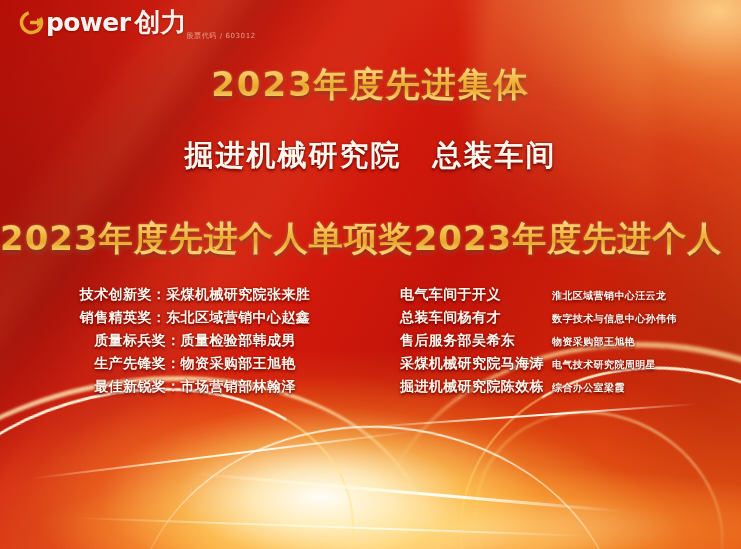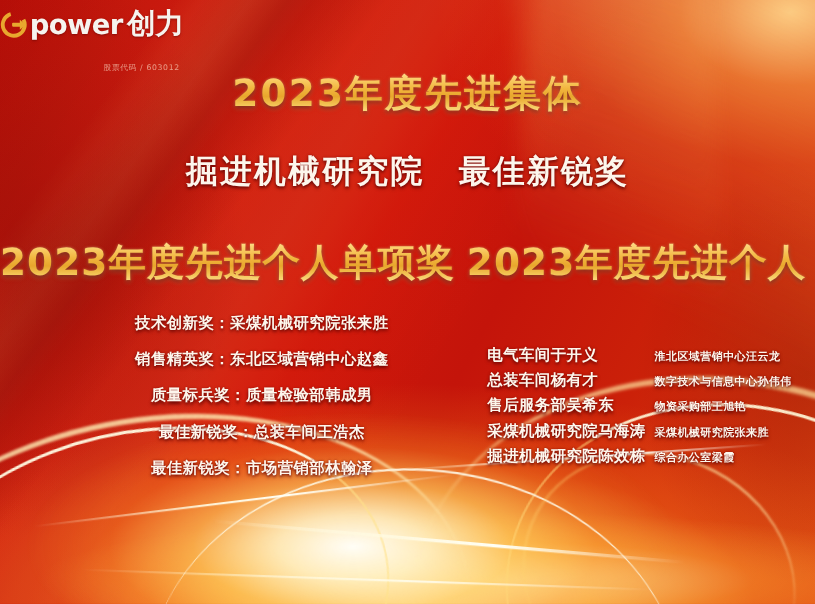--- a/index.html
+++ b/index.html
@@ -167,23 +167,23 @@
         rgba(255,190,90,0.16) 45%,
         rgba(255,160,60,0) 78%);
     filter: blur(9px);
   }
   .ray-a { right: -6%; transform: rotate(6deg); }
   .ray-b { right: 12%; width: 24%; opacity: .55; transform: rotate(-4deg); }
 
   
   .logo {
     position: absolute;
-    left: 0; top: 9px;
-    display: flex;
-    flex-direction: column;
+    left: 19px; top: 9px;
+    display: flex;
+    flex-direction: row;
     align-items: flex-start;
     z-index: 6;
     justify-content: flex-end;
   }
   .logo-row {
     display: flex;
     align-items: center;
     gap: 1px;
   }
   .logo-mark {
@@ -269,43 +269,41 @@
     display: flex;
     z-index: 5;
   }
   .hdr {
     font-size: 34px;
     font-weight: 700;
     letter-spacing: 1px;
     white-space: nowrap;
   }
   .hdr-left  { flex: 0 0 390px; text-align: center; }
-  .hdr-right { flex: 1 1 auto;  text-align: right; padding-right: 8px; }
+  .hdr-right { flex: 1 1 auto;  text-align: left; padding-right: 8px; }
 
   .lists {
     position: absolute;
     left: 0; right: 0; top: 285px;
     display: flex;
     z-index: 5;
   }
   .col-left {
     flex: 0 0 390px;
     display: flex;
     flex-direction: column;
     align-items: center;
-    gap: 13px;
-    margin-left: 43px;
+    gap: 3px;
   }
   .col-right {
     flex: 1 1 auto;
     display: flex;
     flex-direction: column;
     gap: 3px;
     padding-left: 10px;
-    margin-top: 29px;
   }
   .award-line {
     font-size: 14px;
     font-weight: 700;
     letter-spacing: 0.4px;
     line-height: 1.42;
     white-space: nowrap;
   }
   .rrow {
     display: flex;
@@ -359,53 +357,53 @@
         <path d="M36 16 L47 25 L36 34 Z" fill="#e8a82e"></path>
       </svg>
       <span class="logo-word">power</span>
       <span class="logo-cn">创力</span>
     </div>
     <div class="logo-sub">股票代码 / 603012</div>
   </div>
 
   <div class="t-main gold">2023年度先进集体</div>
 
-  <div class="t-sub cream">掘进机械研究院　最佳新锐奖</div>
+  <div class="t-sub cream">掘进机械研究院　总装车间</div>
 
   <div class="headers">
     <div class="hdr hdr-left gold">2023年度先进个人单项奖</div>
     <div class="hdr hdr-right gold">2023年度先进个人</div>
   </div>
 
   <div class="lists">
 
     <div class="col-left">
       <div class="award-line cream">技术创新奖：采煤机械研究院张来胜</div>
       <div class="award-line cream">销售精英奖：东北区域营销中心赵鑫</div>
       <div class="award-line cream">质量标兵奖：质量检验部韩成男</div>
-      <div class="award-line cream">最佳新锐奖：总装车间王浩杰</div>
+      <div class="award-line cream">生产先锋奖：物资采购部王旭艳</div>
       <div class="award-line cream">最佳新锐奖：市场营销部林翰泽</div>
     </div>
 
     <div class="col-right">
       <div class="rrow">
         <span class="rcell-a cream">电气车间于开义</span>
         <span class="rcell-b cream">淮北区域营销中心汪云龙</span>
       </div>
       <div class="rrow">
         <span class="rcell-a cream">总装车间杨有才</span>
         <span class="rcell-b cream">数字技术与信息中心孙伟伟</span>
       </div>
       <div class="rrow">
         <span class="rcell-a cream">售后服务部吴希东</span>
         <span class="rcell-b cream">物资采购部王旭艳</span>
       </div>
       <div class="rrow">
         <span class="rcell-a cream">采煤机械研究院马海涛</span>
-        <span class="rcell-b cream">采煤机械研究院张来胜</span>
+        <span class="rcell-b cream">电气技术研究院周明星</span>
       </div>
       <div class="rrow">
         <span class="rcell-a cream">掘进机械研究院陈效栋</span>
         <span class="rcell-b cream">综合办公室梁霞</span>
       </div>
     </div>
 
   </div>
 
 </div>

